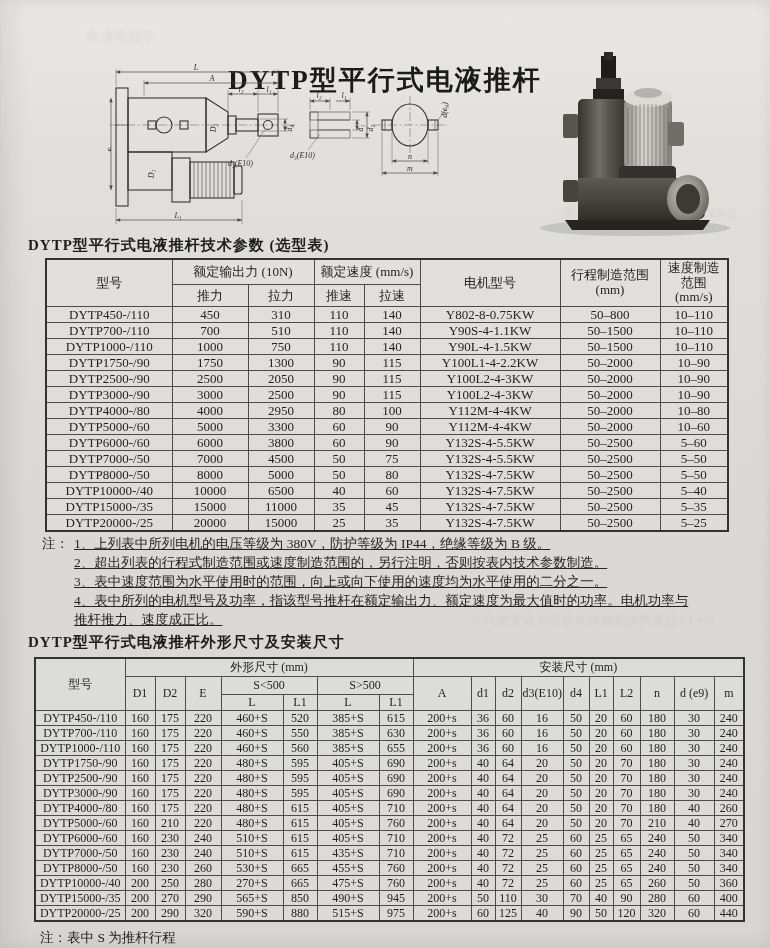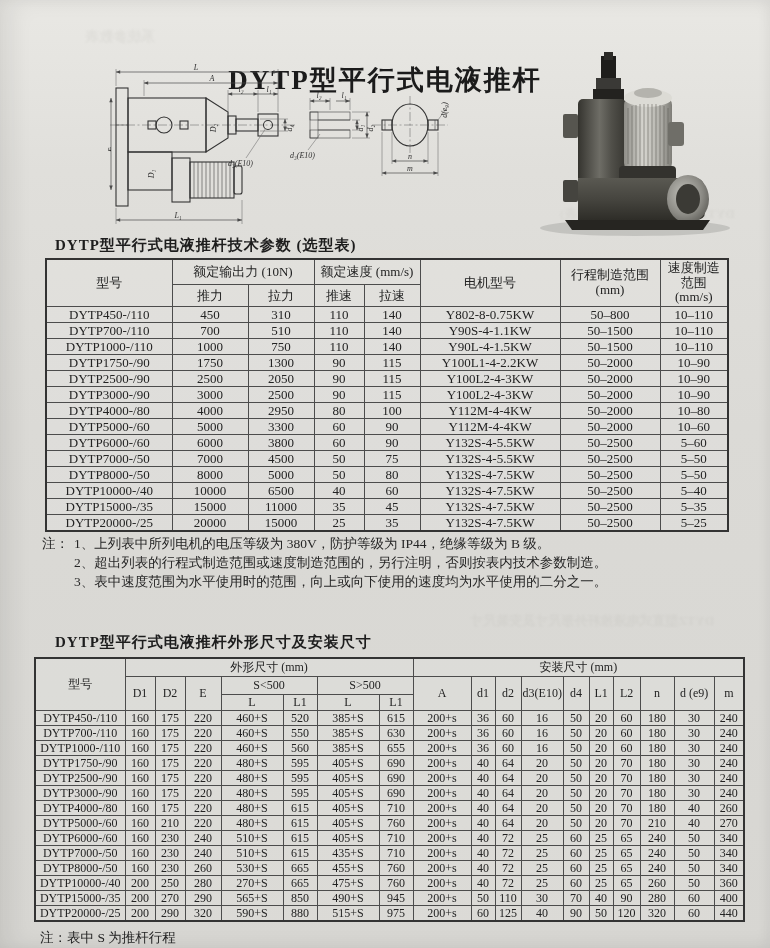--- a/index.html
+++ b/index.html
@@ -9,42 +9,42 @@
     font-family:"Liberation Serif","DejaVu Serif",serif;color:#242424;
     box-shadow:inset 12px 0 22px rgba(0,0,0,0.07), inset -4px 0 12px rgba(0,0,0,0.04);
   }
   .ghost{position:absolute;color:#9a9992;opacity:.10;filter:blur(1.1px);
     transform:scaleX(-1);white-space:nowrap;font-weight:bold;}
   .title{position:absolute;top:14px;left:0;width:100%;text-align:center;
     font-size:27px;font-weight:bold;letter-spacing:2px;color:#1b1b1b;margin-top:48px;}
   .figure-row{position:absolute;top:58px;left:0;width:770px;height:180px;}
   .drawing-svg{position:absolute;left:108px;top:4px;}
   .photo-svg{position:absolute;left:505px;top:-6px;}
-  .section-heading{position:absolute;left:55px;font-size:15px;font-weight:bold;
+  .section-heading{position:absolute;left:28px;font-size:15px;font-weight:bold;
     letter-spacing:1px;color:#1d1d1d;}
   .sec1{top:236px;}
   .sec2{top:633px;}
   table{border-collapse:collapse;table-layout:fixed;background:rgba(255,255,255,0.10);}
   .t1{position:absolute;top:258px;left:45px;width:682px;border:2px solid #333;}
   .t2{position:absolute;top:657px;left:34px;width:707px;border:2px solid #333;}
   th,td{border:1px solid #4c4c4c;text-align:center;vertical-align:middle;
     padding:0 1px;overflow:hidden;white-space:nowrap;font-weight:normal;color:#232323;}
   .t1 th,.t1 td{font-size:13px;}
   .t1 thead tr:first-child th{height:24px;white-space:pre-line;line-height:1.15;}
   .t1 thead tr:last-child th{height:21px;}
   .t1 tbody td{height:15px;line-height:15px;}
   .t2 th,.t2 td{font-size:12px;}
   .t2 .gr{height:17px;}
   .t2 .sr{height:18px;padding-left:15px;}
   .t2 .lr{height:13px;}
   .t2 tbody td{height:14px;line-height:14px;}
   .notes{position:absolute;top:534px;left:42px;width:652px;font-size:13.5px;
     line-height:19px;color:#262626;}
   .notes-label{position:absolute;left:0;top:0;}
-  .note-item{padding-left:32px;}
+  .note-item{padding-left:32px;text-decoration:underline;}
   .footnote{position:absolute;top:929px;left:40px;font-size:13.5px;color:#242424;text-align:right;}
   .dim{stroke:#4a4a4a;stroke-width:.7;fill:none;}
   .ext{stroke:#6a6a6a;stroke-width:.55;fill:none;}
   .outline{stroke:#333;stroke-width:1.1;fill:none;}
   .thin{stroke:#444;stroke-width:.6;fill:none;}
   .cl{stroke:#666;stroke-width:.55;fill:none;stroke-dasharray:9 2.5 2 2.5;}
   .dim-label{font:italic 8px "Liberation Serif",serif;fill:#2e2e2e;}
 </style>
 </head>
 <body>
@@ -415,20 +415,21 @@
           <td>5–25</td>
         </tr>
       </tbody>
   </table>
 
   <div class="notes">
     <span class="notes-label">注：</span>
     <div class="note-item">1、上列表中所列电机的电压等级为 380V，防护等级为 IP44，绝缘等级为 B 级。</div>
     <div class="note-item">2、超出列表的行程式制造范围或速度制造范围的，另行注明，否则按表内技术参数制造。</div>
     <div class="note-item">3、表中速度范围为水平使用时的范围，向上或向下使用的速度均为水平使用的二分之一。</div>
+    <div class="note-item">4、表中所列的电机型号及功率，指该型号推杆在额定输出力、额定速度为最大值时的功率。电机功率与推杆推力、速度成正比。</div>
   </div>
 
   <div class="section-heading sec2">DYTP型平行式电液推杆外形尺寸及安装尺寸</div>
 
   <table class="t2">
     <colgroup>
       <col style="width:90px">
         <col style="width:30px">
         <col style="width:30px">
         <col style="width:36px">

